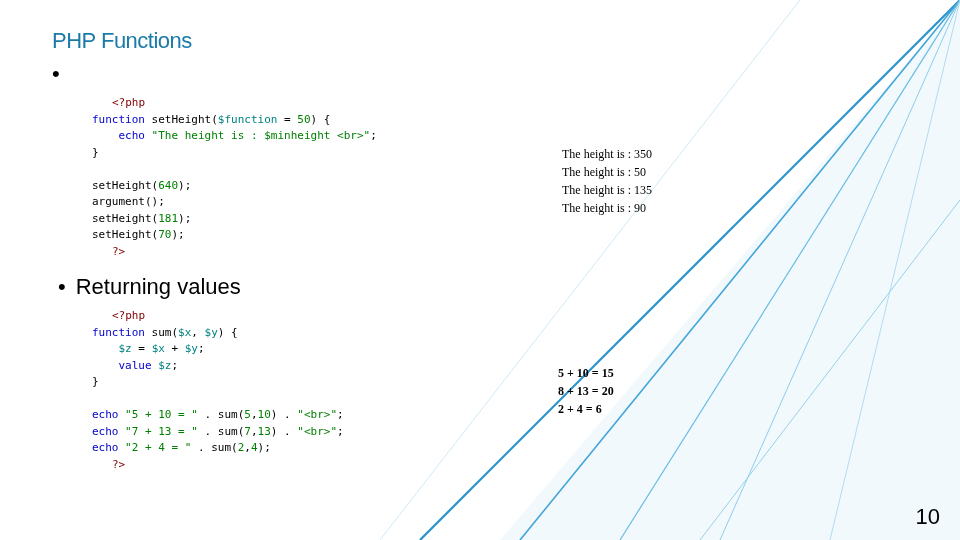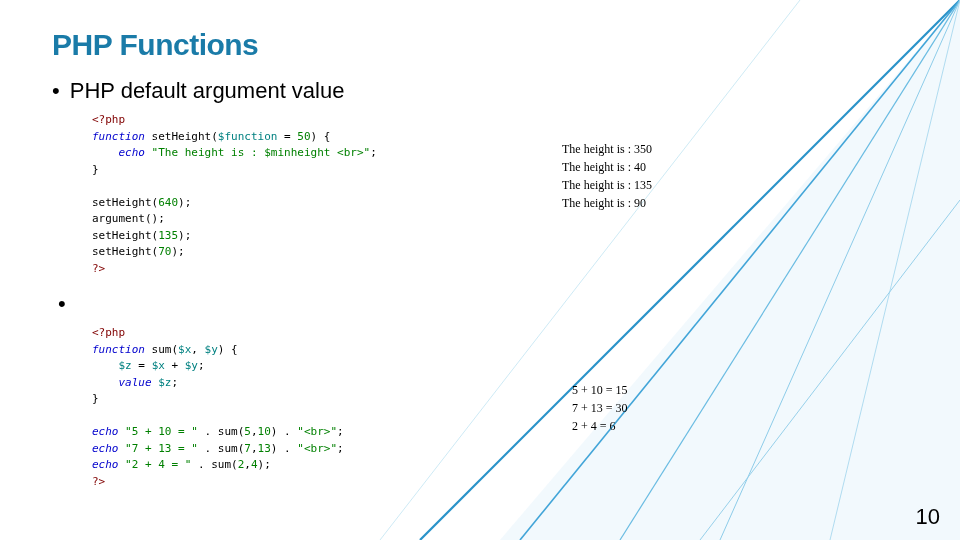--- a/index.html
+++ b/index.html
@@ -11,24 +11,24 @@
     position: relative;
     overflow: hidden;
   }
   .slide {
     width: 100%;
     height: 100%;
     position: relative;
     padding: 28px 52px 20px 52px;
   }
   .title {
-    font-size: 30px;
-    font-weight: bold;
+    font-size: 22px;
+    font-weight: normal;
     color: #1a7ba8;
-    margin-bottom: 16px;
+    margin-bottom: 7px;
     letter-spacing: -0.5px;
   }
   .bullet {
     font-size: 22px;
     color: #000;
     margin-bottom: 8px;
     display: flex;
     align-items: baseline;
   }
   .bullet-dot {
@@ -46,31 +46,32 @@
     font-size: 11px;
     line-height: 1.5;
     white-space: pre;
     width: 440px;
   }
   .output-block {
     font-family: "Times New Roman", serif;
     font-size: 12px;
     line-height: 1.5;
     margin-left: 30px;
-    margin-top: 28px;
+    margin-top: 50px;
   }
   .output-block2 {
     font-family: "Times New Roman", serif;
     font-size: 12px;
     line-height: 1.5;
-    margin-left: 40px;
+    margin-left: 26px;
     margin-top: 56px;
+    font-weight: bold;
   }
-  .c-maroon { color: #800000; }
-  .c-blue { color: #0000cd; font-style: italic; }
+  .c-maroon { color: #800000; margin-left: 20px; }
+  .c-blue { color: #0000cd; }
   .c-teal { color: #008080; }
   .c-green { color: #008000; }
   .c-black { color: #000; }
   .c-numgreen { color: #008000; }
   .page-number {
     position: absolute;
     bottom: 10px;
     right: 20px;
     font-size: 22px;
     color: #000;
@@ -106,58 +107,58 @@
     <line x1="800" y1="0" x2="380" y2="540" stroke="#c2e4f3" stroke-width="0.8"></line>
   </svg>
 </div>
 
 <div class="slide">
 
   <div class="title">PHP Functions</div>
 
   <div class="bullet">
     <span class="bullet-dot">•</span>
-    <span>PHP default argument value</span>
   </div>
 
   <div class="content-row">
     <div class="code-block"><span class="c-maroon">&lt;?php</span>
 <span class="c-blue">function</span><span class="c-black"> setHeight(</span><span class="c-teal">$function</span><span class="c-black"> = </span><span class="c-numgreen">50</span><span class="c-black">) {</span>
 <span class="c-blue">    echo</span><span class="c-green"> "The height is : $minheight &lt;br&gt;"</span><span class="c-black">;</span>
 <span class="c-black">}</span>
 <span></span>
 <span class="c-black">setHeight(</span><span class="c-numgreen">640</span><span class="c-black">);</span>
 <span class="c-black">argument();</span>
-<span class="c-black">setHeight(</span><span class="c-numgreen">135</span><span class="c-black">);</span>
+<span class="c-black">setHeight(</span><span class="c-numgreen">181</span><span class="c-black">);</span>
 <span class="c-black">setHeight(</span><span class="c-numgreen">70</span><span class="c-black">);</span>
 <span class="c-maroon">?&gt;</span></div>
     <div class="output-block">
       <div>The height is : 350</div>
-      <div>The height is : 40</div>
+      <div>The height is : 50</div>
       <div>The height is : 135</div>
       <div>The height is : 90</div>
     </div>
   </div>
 
   <div class="bullet bullet2">
     <span class="bullet-dot">•</span>
+    <span>Returning values</span>
   </div>
 
   <div class="content-row">
     <div class="code-block"><span class="c-maroon">&lt;?php</span>
 <span class="c-blue">function</span><span class="c-black"> sum(</span><span class="c-teal">$x</span><span class="c-black">, </span><span class="c-teal">$y</span><span class="c-black">) {</span>
 <span class="c-black">    </span><span class="c-teal">$z</span><span class="c-black"> = </span><span class="c-teal">$x</span><span class="c-black"> + </span><span class="c-teal">$y</span><span class="c-black">;</span>
 <span class="c-blue">    value</span><span class="c-teal"> $z</span><span class="c-black">;</span>
 <span class="c-black">}</span>
 <span></span>
 <span class="c-blue">echo</span><span class="c-green"> "5 + 10 = "</span><span class="c-black"> . sum(</span><span class="c-numgreen">5</span><span class="c-black">,</span><span class="c-numgreen">10</span><span class="c-black">) . </span><span class="c-green">"&lt;br&gt;"</span><span class="c-black">;</span>
 <span class="c-blue">echo</span><span class="c-green"> "7 + 13 = "</span><span class="c-black"> . sum(</span><span class="c-numgreen">7</span><span class="c-black">,</span><span class="c-numgreen">13</span><span class="c-black">) . </span><span class="c-green">"&lt;br&gt;"</span><span class="c-black">;</span>
 <span class="c-blue">echo</span><span class="c-green"> "2 + 4 = "</span><span class="c-black"> . sum(</span><span class="c-numgreen">2</span><span class="c-black">,</span><span class="c-numgreen">4</span><span class="c-black">);</span>
 <span class="c-maroon">?&gt;</span></div>
     <div class="output-block2">
       <div>5 + 10 = 15</div>
-      <div>7 + 13 = 30</div>
+      <div>8 + 13 = 20</div>
       <div>2 + 4 = 6</div>
     </div>
   </div>
 
   <div class="page-number">10</div>
 </div>
 
 </body></html>

